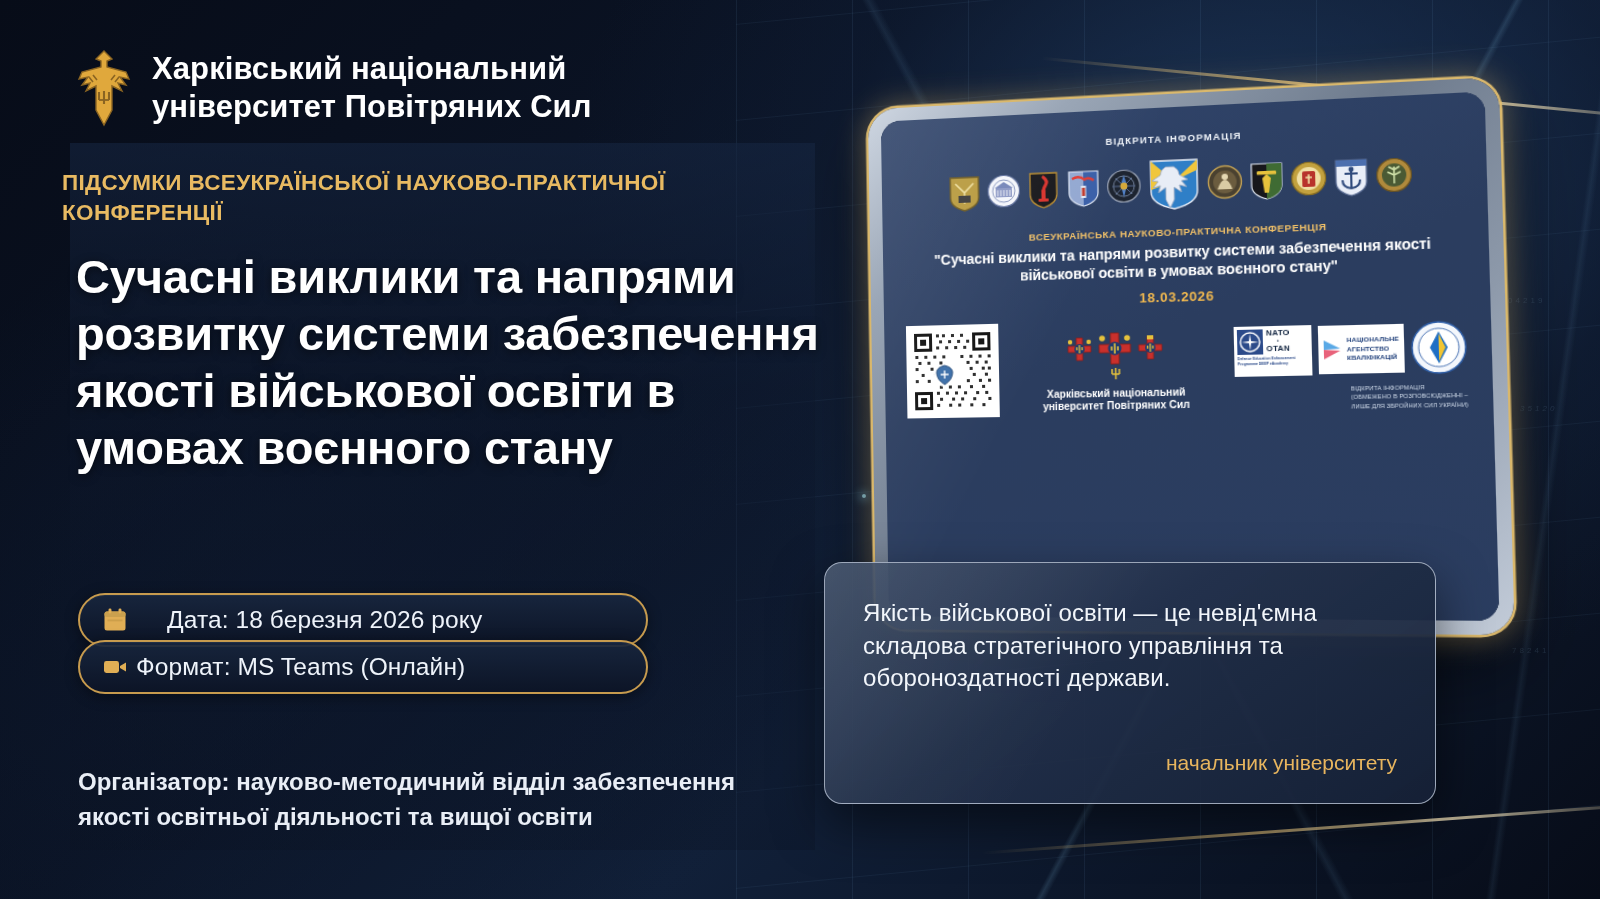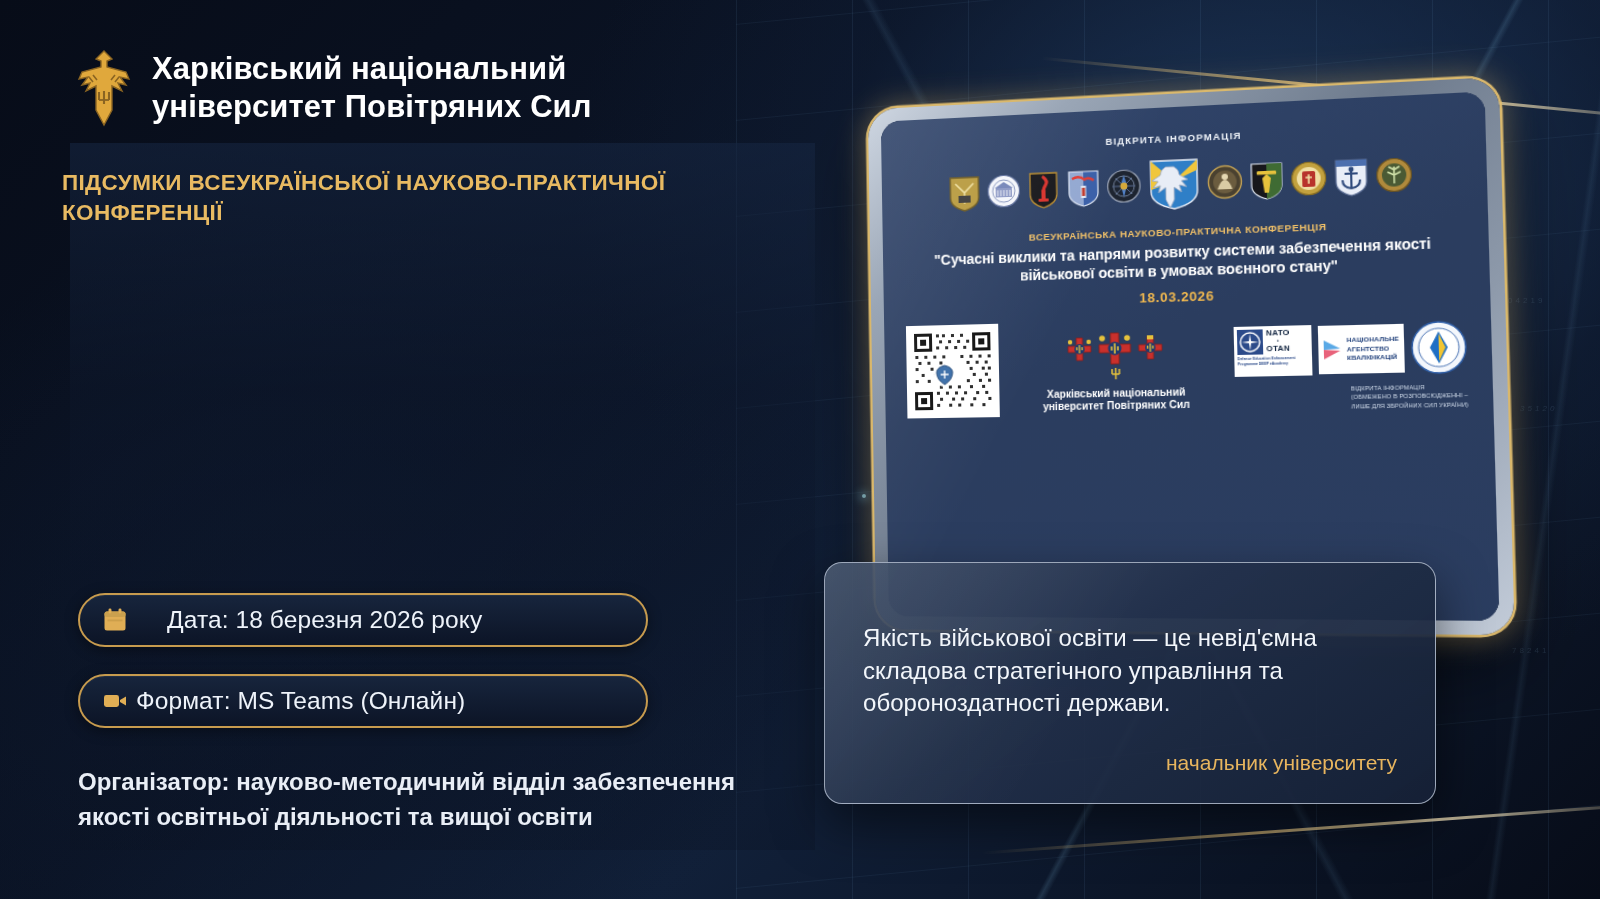--- a/index.html
+++ b/index.html
@@ -80,21 +80,21 @@
   }
 
   .pill {
     position:absolute; left:78px; height:54px; width:570px;
     border:2px solid; border-radius:27px;
     display:flex; align-items:center; gap:14px; padding-left:22px;
     background:linear-gradient(180deg, rgba(24,38,62,.92) 0%, rgba(12,20,38,.92) 100%);
     box-shadow:0 3px 14px rgba(0,0,0,.4), inset 0 1px 0 rgba(255,255,255,.05);
   }
   .pill-1 { top:593px; border-color:#c79b4e;gap:39px; }
-  .pill-2 { top:674px; border-color:#c79b4e;gap:8px; }
+  .pill-2 { top:640px; border-color:#c79b4e;gap:8px; }
   .pill-label { font-size:24.5px; color:#eef3fa; font-weight:400; letter-spacing:.1px; }
   .pill-ico { width:26px; height:26px; flex:none; }
 
   .organizer {
     position:absolute; left:78px; top:765px; width:730px;
     font-size:24px; line-height:1.45; color:#e9eef6; font-weight:700;
   }
 
   
   .laptop {
@@ -174,21 +174,20 @@
     padding:34px 38px 22px;
     overflow:hidden;
   }
   .quote::before{
     content:""; position:absolute; inset:0; pointer-events:none;
     background:linear-gradient(122deg, rgba(255,255,255,.07) 0%, rgba(255,255,255,0) 45%);
   }
   .quote-text {
     font-size:24px; color:#f2f6fb; line-height:1.36; font-weight:400; letter-spacing:.05px;
     position:relative;
-    margin-top:25px;
   }
   .quote-attr {
     position:absolute; right:38px; bottom:26px; text-align:right;
     color:#e7b55e; font-size:21px; line-height:1.32; font-weight:400;margin-left:7px;
   }
 </style>
 </head>
 <body>
 
 <div class="stage">
@@ -214,20 +213,21 @@
         <path d="M13 29 L17 34 M17 27 L21 32 M39 27 L35 32 M43 29 L39 34" stroke="#8a6422" stroke-width="1.6"></path>
       </svg>
       <div class="brand-name">
         <div>Харківський національний</div>
         <div>університет Повітряних Сил</div>
       </div>
     </div>
 
     <div class="eyebrow">ПІДСУМКИ ВСЕУКРАЇНСЬКОЇ НАУКОВО-ПРАКТИЧНОЇ КОНФЕРЕНЦІЇ</div>
 
+    <div class="headline">Сучасні виклики та напрями розвитку системи забезпечення якості військової освіти в умовах воєнного стану</div>
 
     <div class="pill pill-1">
       <svg class="pill-ico" viewBox="0 0 26 26">
         <rect x="2.5" y="4.5" width="21" height="19" rx="2.5" fill="#e0ae55"></rect>
         <rect x="2.5" y="4.5" width="21" height="5.5" rx="2.5" fill="#caa04e"></rect>
         <rect x="6.5" y="1.5" width="3" height="5" rx="1.4" fill="#e0ae55"></rect>
         <rect x="16.5" y="1.5" width="3" height="5" rx="1.4" fill="#e0ae55"></rect>
         <rect x="5.5" y="12.5" width="15" height="1.8" fill="#b98f3f" opacity=".5"></rect>
       </svg>
       <span class="pill-label">Дата: 18 березня 2026 року</span>

